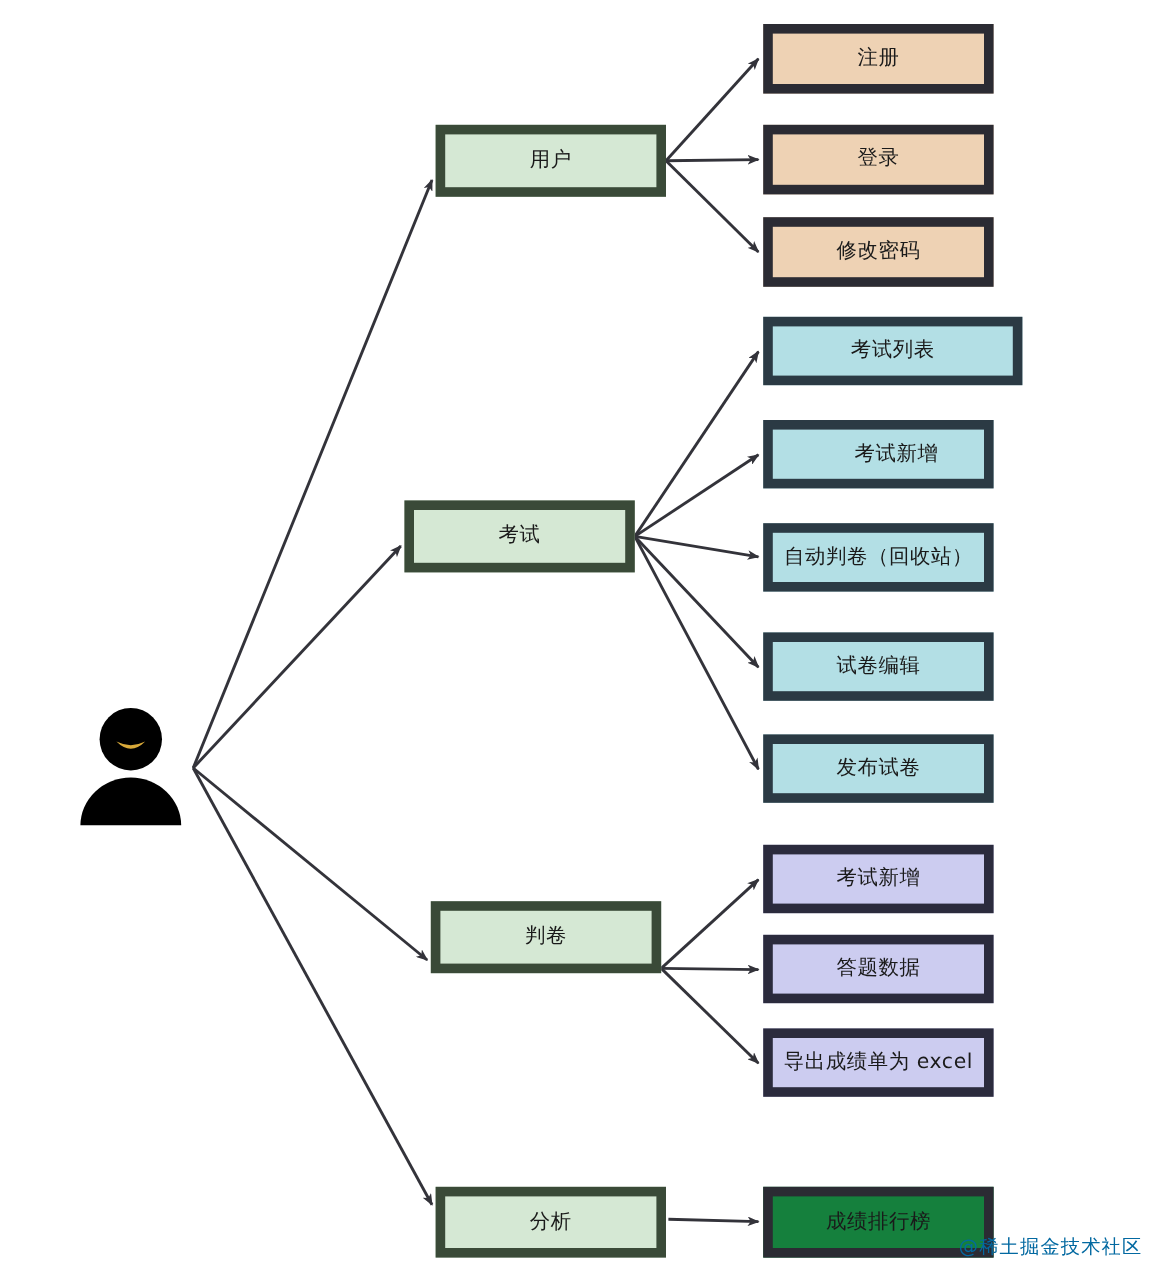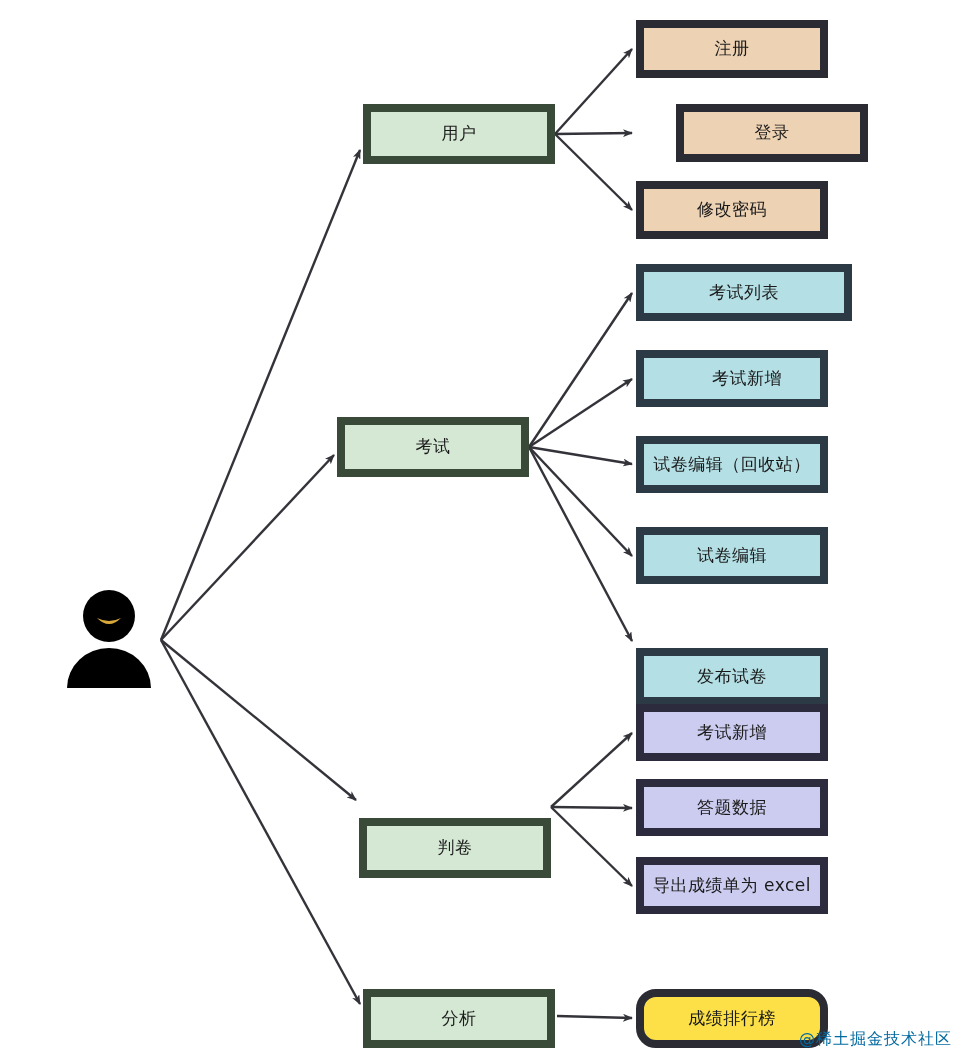--- a/index.html
+++ b/index.html
@@ -39,21 +39,21 @@
     color: #1a1a1a;
     font-size: 17px;
     line-height: 1.25;
     letter-spacing: 0.5px;
     padding: 2px 6px;
   }
   .node-group    { background: #d5e8d4; border-color: #3a4a38; }
   .node-user     { background: #eed2b4; border-color: #2b2b33; }
   .node-exam     { background: #b3dfe5; border-color: #2b3a44; }
   .node-grade    { background: #ccccf0; border-color: #2b2b3d; }
-  .node-analysis { background: #fde047; border-color: #2b2b33; border-radius: 20px; }
+  .node-analysis { background: #15803d; border-color: #2b2b33; }
 
   #actor {
     position: absolute;
     left: 57px;
     top: 588px;
     width: 104px;
     height: 100px;
   }
   #watermark {
     position: absolute;
@@ -101,29 +101,29 @@
 
   <svg id="actor" viewBox="0 0 104 100" xmlns="http://www.w3.org/2000/svg">
     <circle cx="52" cy="28" r="26" fill="#000000"></circle>
     <path d="M40,30 Q52,42 64,30 Q52,36 40,30 Z" fill="#d8a93a"></path>
     <path d="M10,100 A42,40 0 0 1 94,100 Z" fill="#000000"></path>
   </svg>
 
   <div id="nodes">
       <div class="node node-group" style="left: 363px; top: 104px; width: 192px; height: 60px;">用户</div>
       <div class="node node-user" style="left: 636px; top: 20px; width: 192px; height: 58px;">注册</div>
-      <div class="node node-user" style="left: 636px; top: 104px; width: 192px; height: 58px; margin-left: 40px;">登录</div>
+      <div class="node node-user" style="left: 636px; top: 104px; width: 192px; height: 58px;">登录</div>
       <div class="node node-user" style="left: 636px; top: 181px; width: 192px; height: 58px;">修改密码</div>
       <div class="node node-group" style="left: 337px; top: 417px; width: 192px; height: 60px;">考试</div>
       <div class="node node-exam" style="left: 636px; top: 264px; width: 216px; height: 57px;">考试列表</div>
       <div class="node node-exam" style="left: 636px; top: 350px; width: 192px; height: 57px; padding-left: 36px;">考试新增</div>
-      <div class="node node-exam" style="left: 636px; top: 436px; width: 192px; height: 57px;">试卷编辑（回收站）</div>
+      <div class="node node-exam" style="left: 636px; top: 436px; width: 192px; height: 57px;">自动判卷（回收站）</div>
       <div class="node node-exam" style="left: 636px; top: 527px; width: 192px; height: 57px;">试卷编辑</div>
-      <div class="node node-exam" style="left: 636px; top: 612px; width: 192px; height: 57px; margin-top: 36px;">发布试卷</div>
-      <div class="node node-group" style="left: 359px; top: 818px; width: 192px; height: 60px;">判卷</div>
+      <div class="node node-exam" style="left: 636px; top: 612px; width: 192px; height: 57px;">发布试卷</div>
+      <div class="node node-group" style="left: 359px; top: 751px; width: 192px; height: 60px;">判卷</div>
       <div class="node node-grade" style="left: 636px; top: 704px; width: 192px; height: 57px;">考试新增</div>
       <div class="node node-grade" style="left: 636px; top: 779px; width: 192px; height: 57px;">答题数据</div>
       <div class="node node-grade" style="left: 636px; top: 857px; width: 192px; height: 57px;">导出成绩单为 excel</div>
       <div class="node node-group" style="left: 363px; top: 989px; width: 192px; height: 59px;">分析</div>
       <div class="node node-analysis" style="left: 636px; top: 989px; width: 192px; height: 59px;">成绩排行榜</div>
     </div>
 
   <div id="watermark">@稀土掘金技术社区</div>
 </div>
 

